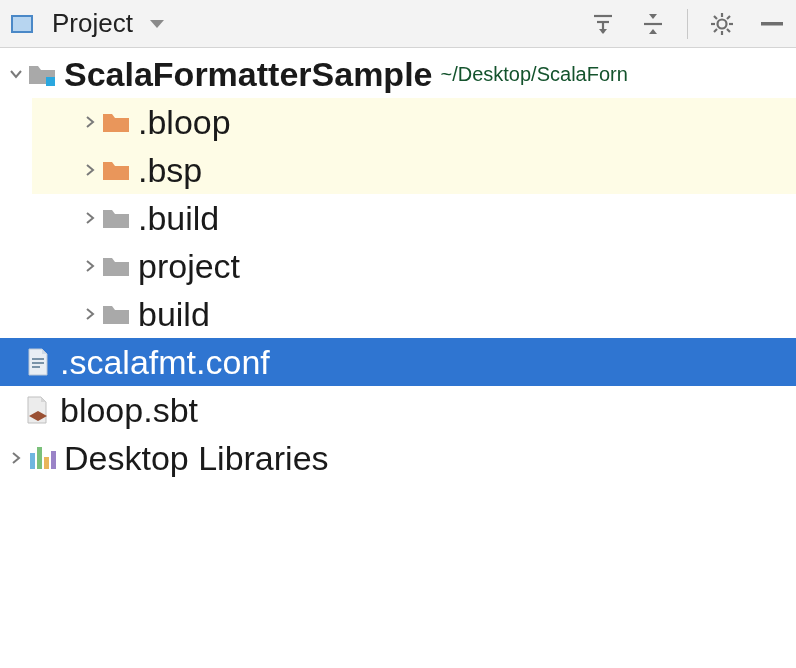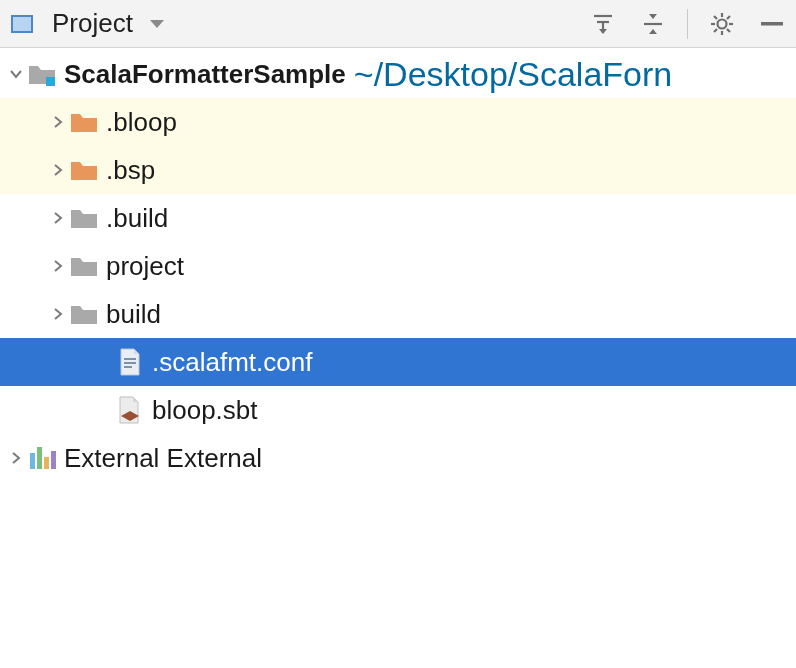--- a/index.html
+++ b/index.html
@@ -78,26 +78,26 @@
   }
   .node-icon {
     width: 28px;
     height: 28px;
     display: flex;
     align-items: center;
     justify-content: center;
     margin-right: 8px;
     flex-shrink: 0;
   }
-  .label { font-size: 26px; }
+  .label { font-size: 34px; }
   .label.bold { font-weight: 700; }
-  .path-hint { color: #0369a1; margin-left: 8px; font-size: 34px; }
+  .path-hint { color: #14532d; margin-left: 8px; font-size: 20px; }
   .indent-0 { padding-left: 4px; }
-  .indent-1 { padding-left: 46px; }
-  .indent-2 { padding-left: 92px; }
+  .indent-1 { padding-left: 46px; margin-left: 32px; }
+  .indent-2 { }
   svg { display: block; }
 </style>
 </head>
 <body>
 
 <div class="toolbar">
   <div class="toolbar-left">
     <span class="node-icon">
       <svg width="24" height="24" viewBox="0 0 24 24">
         <rect x="2" y="4" width="20" height="16" fill="#b7d5f0" stroke="#4a88c7" stroke-width="2"></rect>
@@ -273,17 +273,17 @@
         </svg>
     </span>
     <span class="node-icon">
       <svg width="28" height="26" viewBox="0 0 28 26">
         <rect x="2" y="8" width="5" height="16" fill="#6fb6e0"></rect>
         <rect x="9" y="2" width="5" height="22" fill="#7ac07a"></rect>
         <rect x="16" y="12" width="5" height="12" fill="#e9b55b"></rect>
         <rect x="23" y="6" width="5" height="18" fill="#9a83c7"></rect>
       </svg>
     </span>
-    <span class="label">External External</span>
+    <span class="label">Desktop Libraries</span>
   </div>
 
 
 </div>
 
 </body></html>

